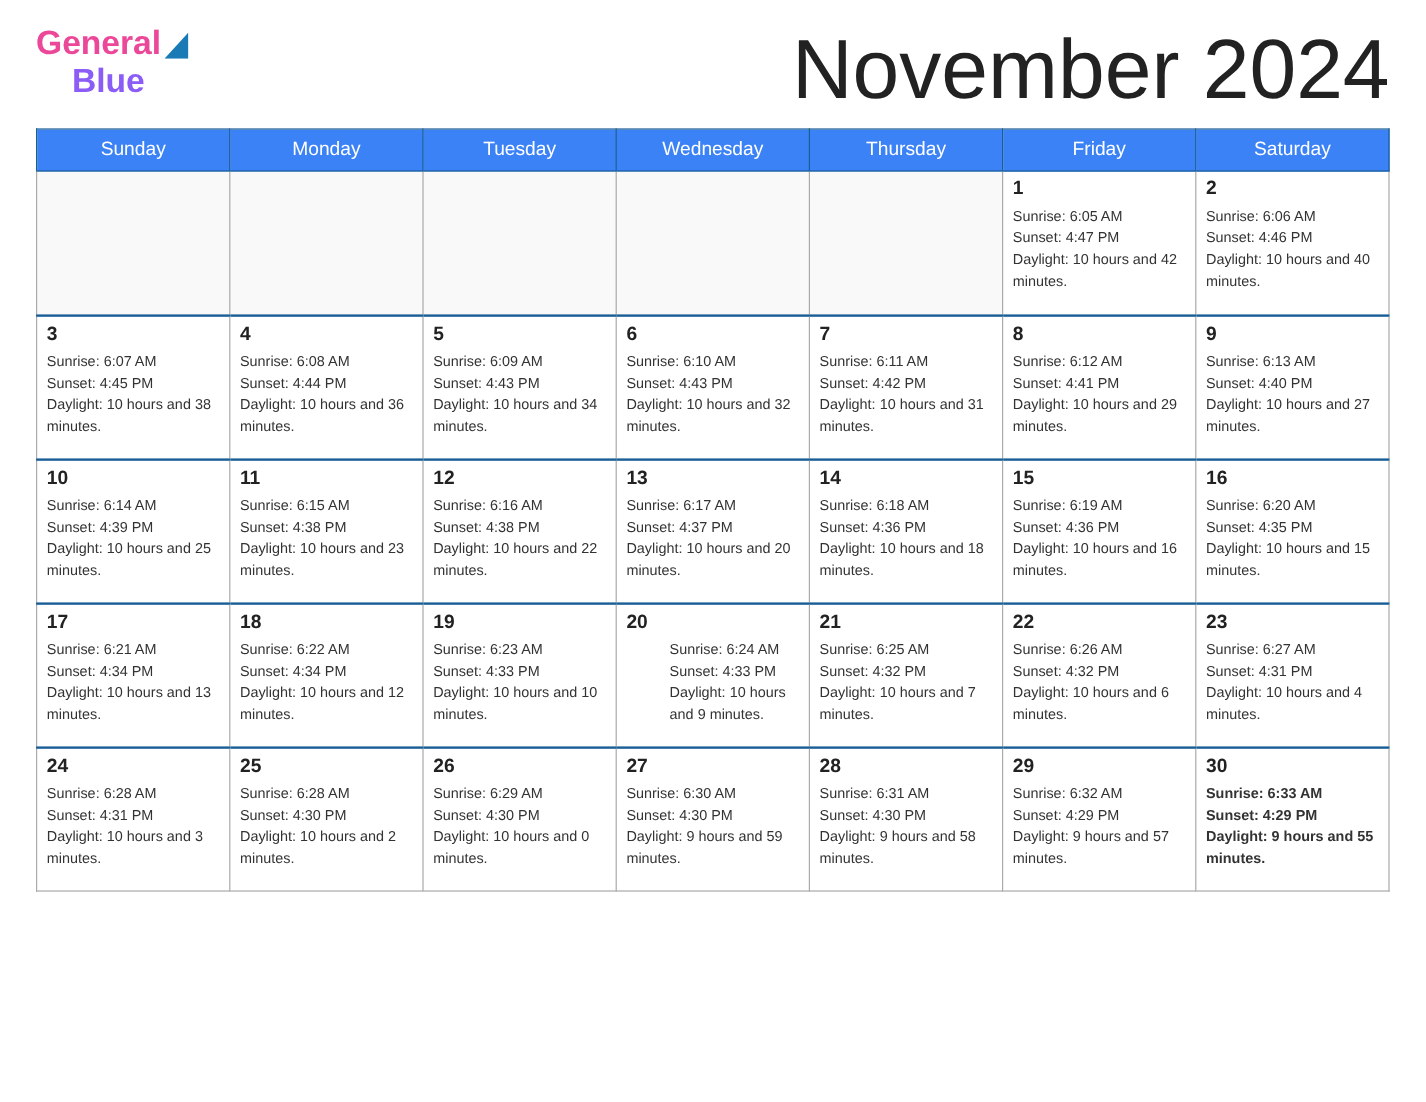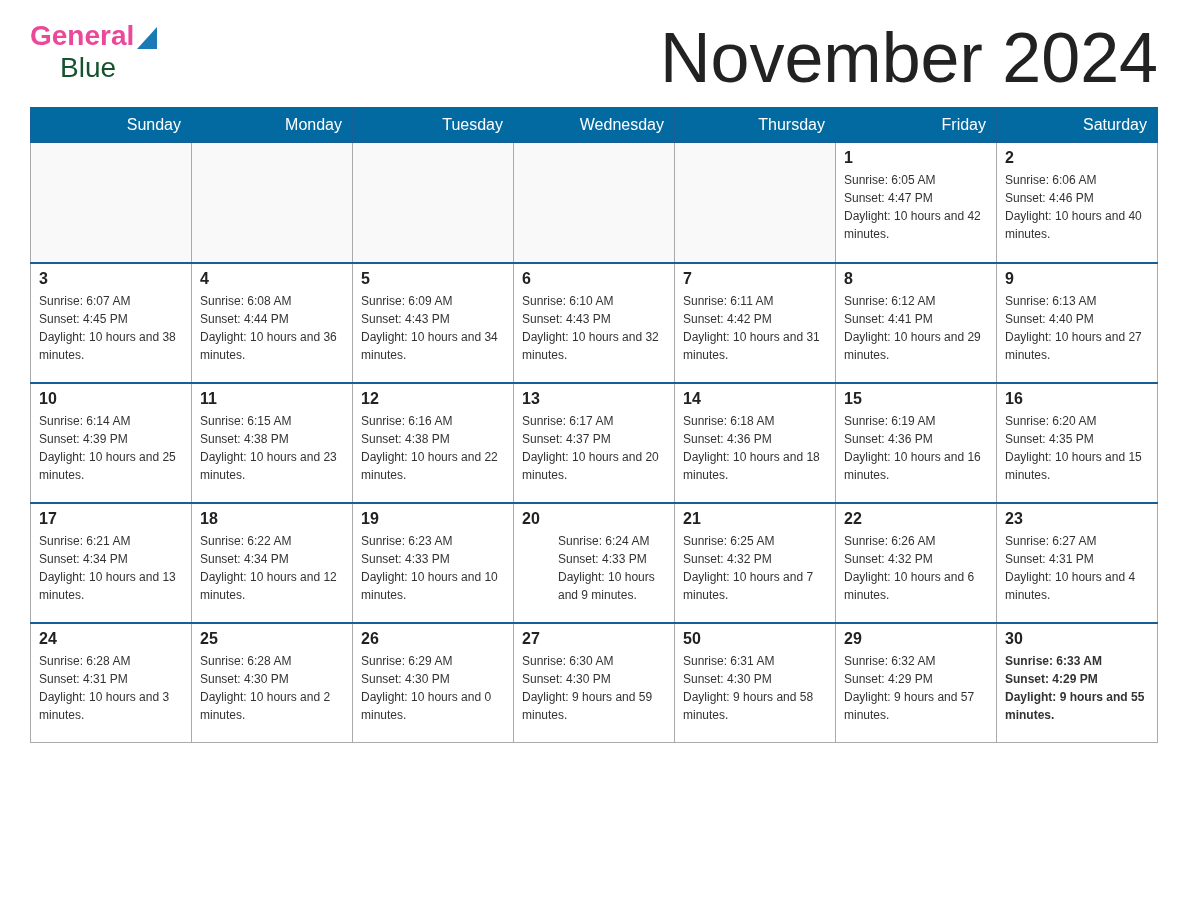--- a/index.html
+++ b/index.html
@@ -20,22 +20,22 @@
       display: flex;
       align-items: center;
     }
     .logo-text-general {
       font-size: 28px;
       font-weight: bold;
       color: #ec4899;
     }
     .logo-text-blue {
       font-size: 28px;
-      font-weight: normal;
-      color: #14532d;
+      font-weight: bold;
+      color: #8b5cf6;
     }
     .logo-group {
       display: flex;
       flex-direction: column;
     }
     .logo-top {
       display: flex;
       align-items: center;
     }
     .title-section {
@@ -51,24 +51,24 @@
       font-size: 22px;
       color: #555;
       margin-top: 4px;
     }
     .calendar {
       width: 100%;
       border-collapse: collapse;
       margin-top: 10px;
     }
     .calendar th {
-      background-color: #0369a1;
+      background-color: #3b82f6;
       color: #fff;
       padding: 8px 10px;
-      text-align: right;
+      text-align: center;
       font-size: 16px;
       font-weight: normal;
       border: 1px solid #1a5e96;
     }
     .calendar td {
       border: 1px solid #aaa;
       vertical-align: top;
       padding: 6px 8px;
       width: calc(100% / 7);
       height: 120px;
@@ -296,21 +296,21 @@
 Sunset: 4:30 PM
 Daylight: 10 hours and 0 minutes.</div>
         </td>
         <td>
           <div class="day-number">27</div>
           <div class="day-info" style="white-space: pre-line;">Sunrise: 6:30 AM
 Sunset: 4:30 PM
 Daylight: 9 hours and 59 minutes.</div>
         </td>
         <td>
-          <div class="day-number">50</div>
+          <div class="day-number">28</div>
           <div class="day-info" style="white-space: pre-line;">Sunrise: 6:31 AM
 Sunset: 4:30 PM
 Daylight: 9 hours and 58 minutes.</div>
         </td>
         <td>
           <div class="day-number">29</div>
           <div class="day-info" style="white-space: pre-line;">Sunrise: 6:32 AM
 Sunset: 4:29 PM
 Daylight: 9 hours and 57 minutes.</div>
         </td>

